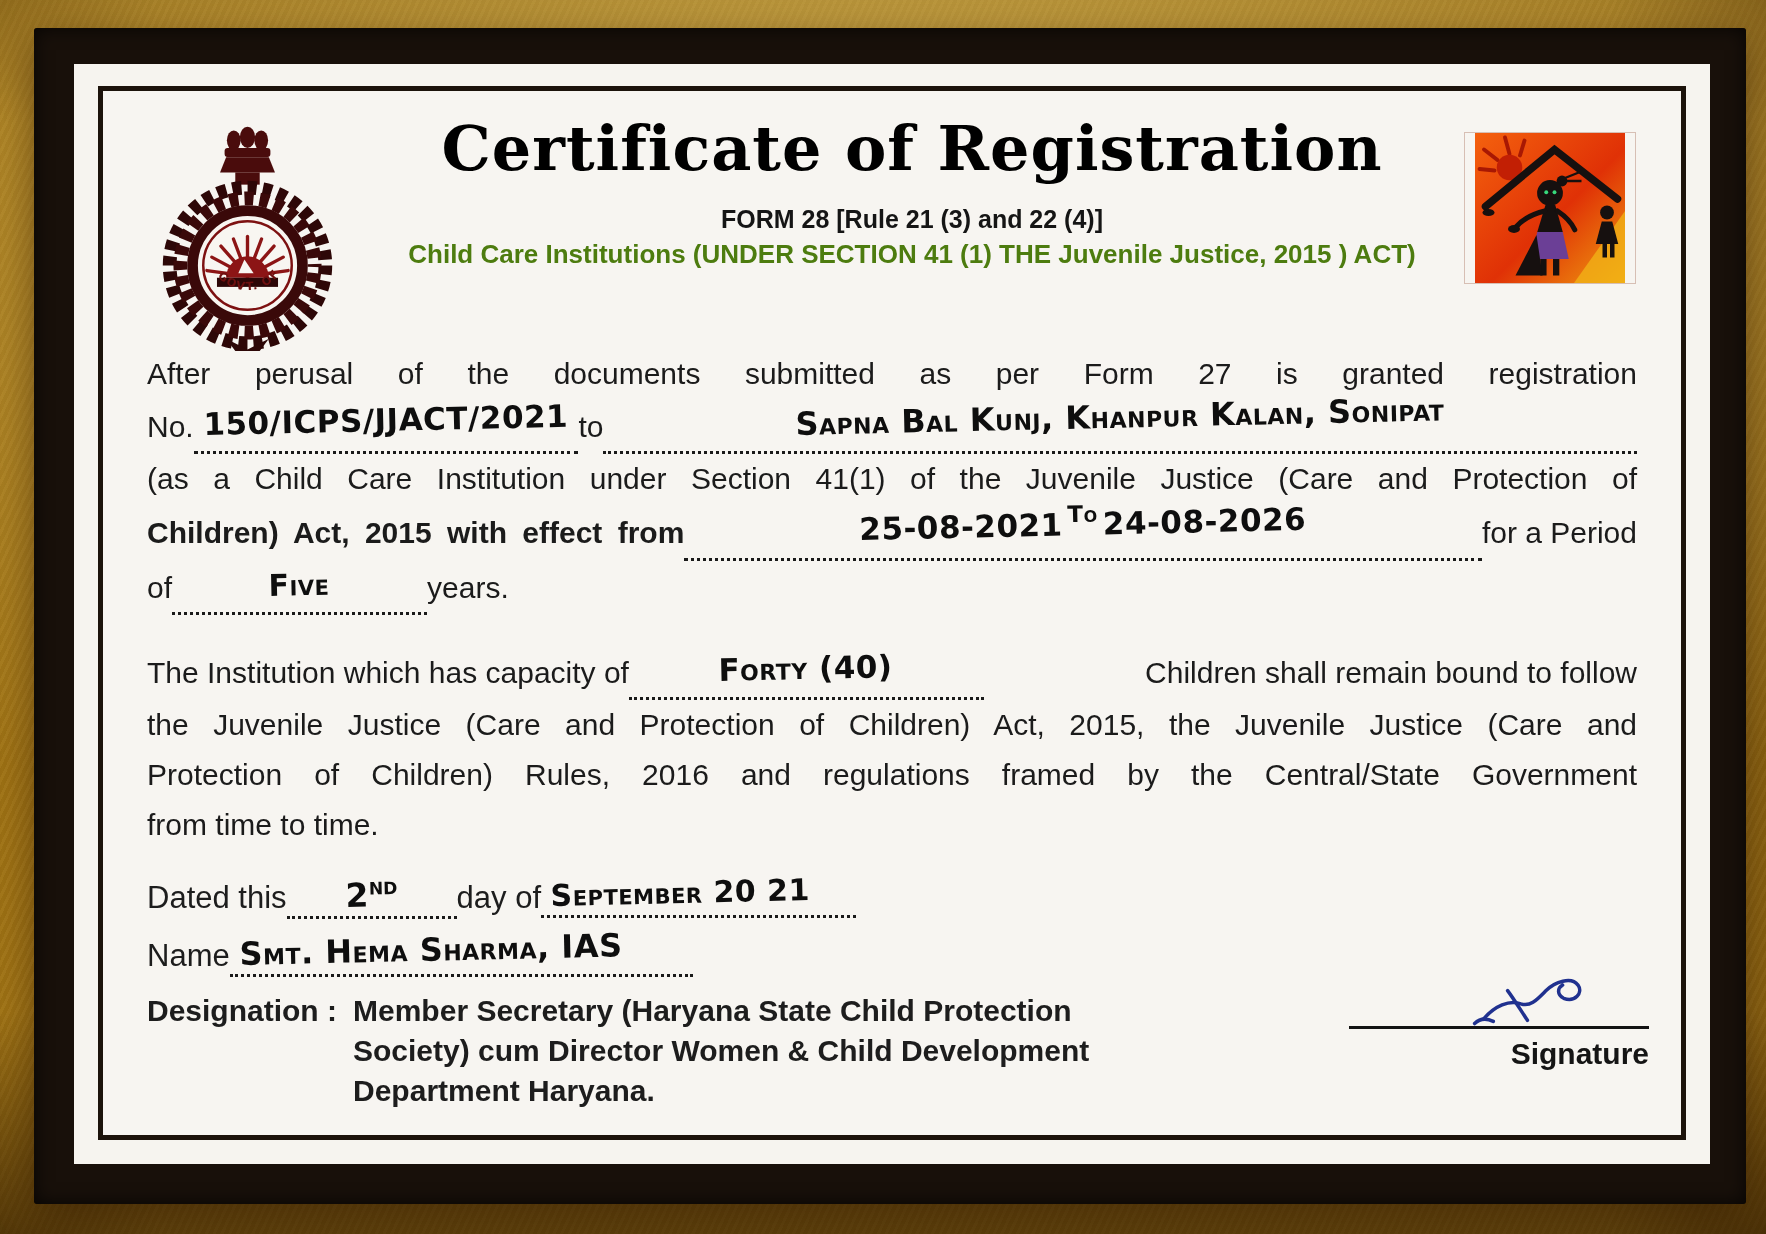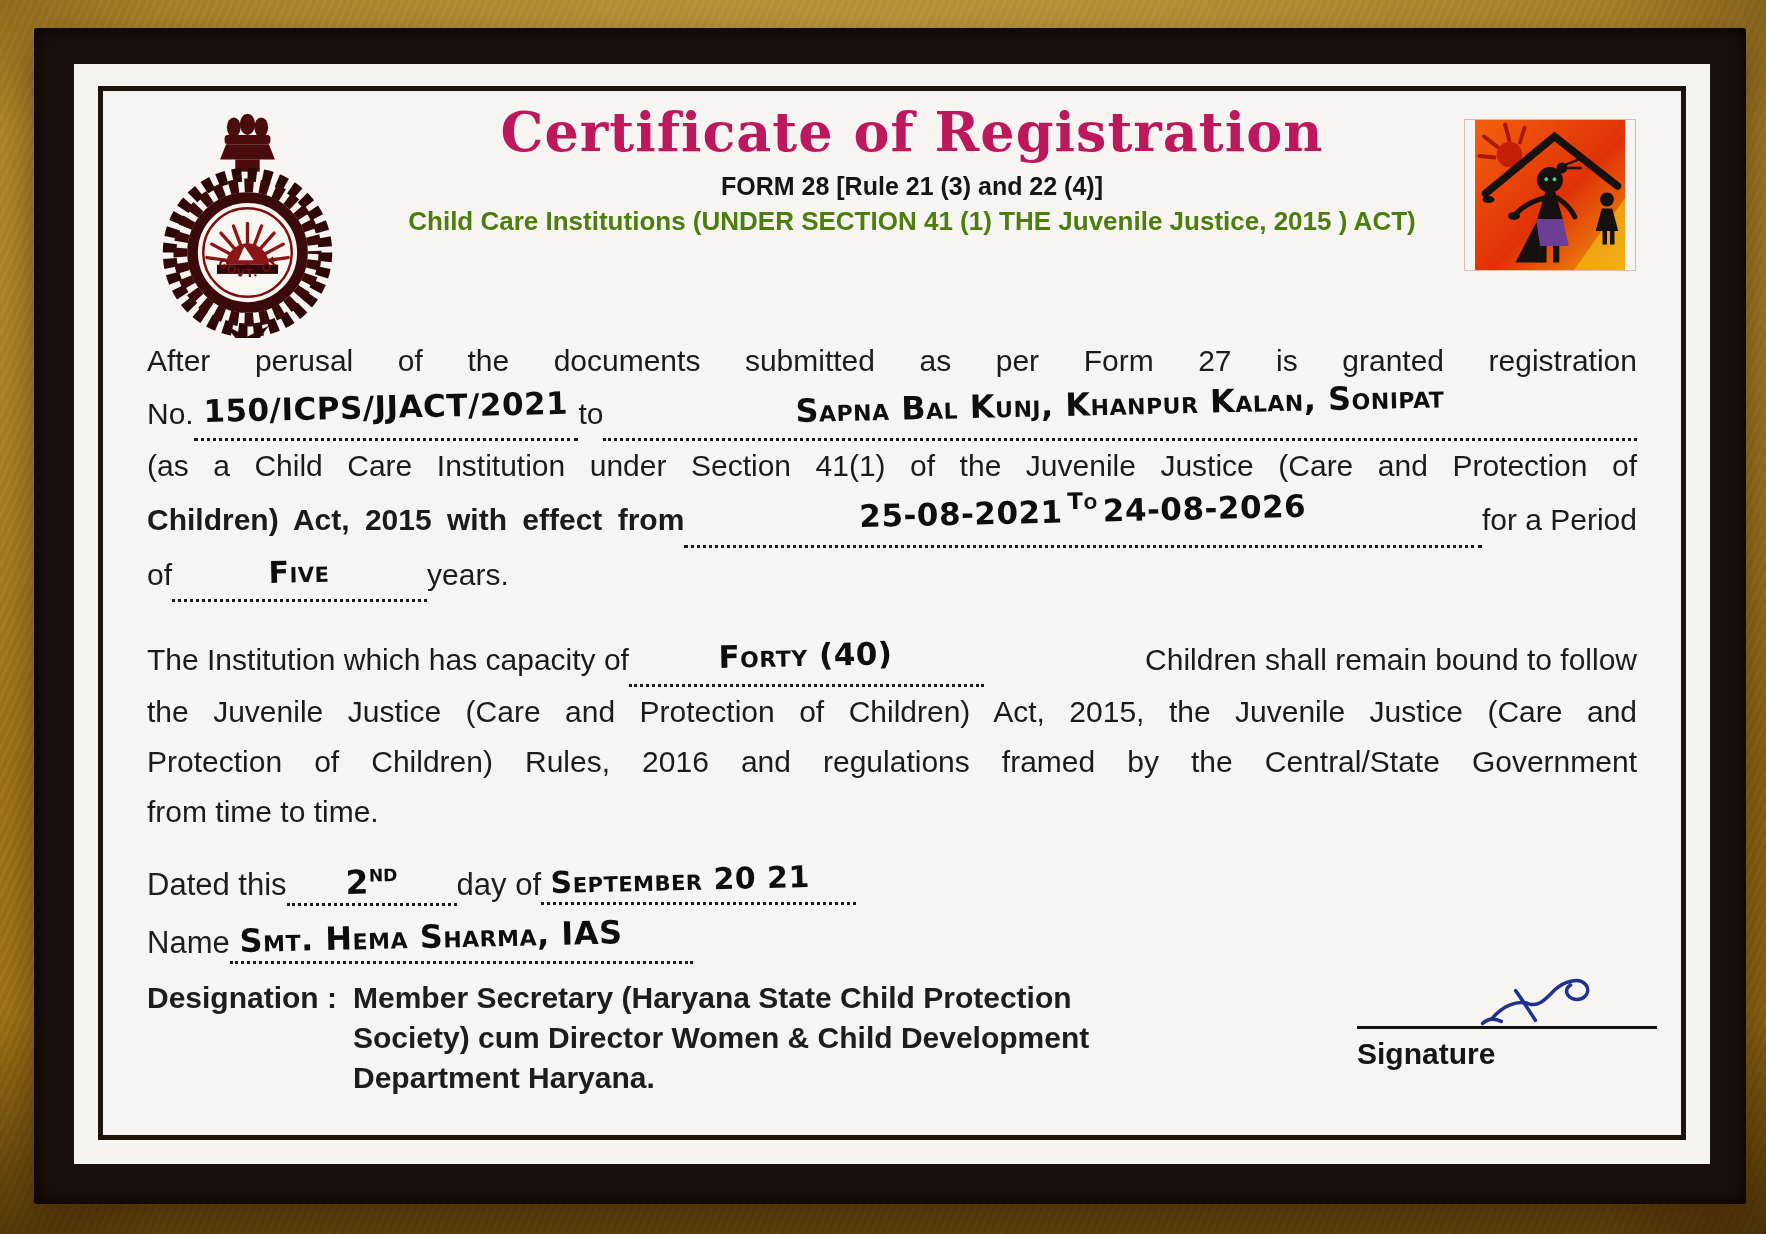--- a/index.html
+++ b/index.html
@@ -21,24 +21,24 @@
   .mat{position:absolute;left:40px;top:36px;right:36px;bottom:40px;background:#f6f4ef;}
   .ruled{position:absolute;left:24px;top:22px;right:24px;bottom:24px;border:5px solid #1c130b;background:#f7f5f1;}
   .content{position:absolute;inset:0;padding:6px 44px 0 44px;}
 
   
   .header{position:relative;height:232px;}
   .emblem{position:absolute;left:-2px;top:2px;}
   .icps-logo{position:absolute;right:2px;top:16px;box-shadow:0 0 0 1px rgba(120,30,0,.25);}
   .title-block{margin:0 185px 0 225px;text-align:center;}
   .cert-title{
-    margin:7px 0 0 0;font-family:"DejaVu Serif",serif;font-weight:bold;
-    font-size:54px;letter-spacing:1px;color:#be185d;line-height:1.04;
-  }
-  .form-line{margin-top:12px;font-size:25px;font-weight:bold;color:#151515;}
+    margin:20px 0 0 0;font-family:"DejaVu Serif",serif;font-weight:bold;
+    font-size:62px;letter-spacing:1px;color:#000000;line-height:1.04;
+  }
+  .form-line{margin-top:24px;font-size:25px;font-weight:bold;color:#151515;}
   .act-line{margin-top:5px;font-size:26px;font-weight:bold;color:#4d7c0f;}
 
   
   .bodytext{font-size:30px;line-height:50px;color:#1b1b1b;}
   .jline{text-align:justify;text-align-last:justify;}
   .row{display:flex;align-items:center;}
   .grow{flex:1 1 auto;}
   .blank{
     display:inline-block;border-bottom:3px dotted #1a1a1a;
     text-align:center;padding:0 10px 1px 10px;white-space:nowrap;
@@ -52,21 +52,21 @@
   .sup{font-size:.52em;vertical-align:super;letter-spacing:0;}
   .raised{display:inline-block;font-size:.74em;position:relative;top:-.55em;margin:0 5px;}
   .wsp{word-spacing:7px;font-weight:bold;}
   .para2{margin-top:30px;}
   .dated-row{margin-top:26px;font-size:31px;}
   .name-row{margin-top:16px;font-size:31px;}
   .desig{display:flex;margin-top:14px;font-size:30px;line-height:40px;align-items:flex-start;font-weight:bold;}
   .desig-label{white-space:nowrap;margin-right:16px;}
 
   
-  .sig-block{position:absolute;right:24px;bottom:64px;width:300px;text-align:left;}
+  .sig-block{position:absolute;right:32px;bottom:64px;width:300px;text-align:right;}
   .sig-mark{display:block;margin:0 40px 2px auto;}
   .sig-line{border-top:3px solid #131313;margin-top:-4px;}
   .sig-label{font-size:30px;font-weight:bold;margin-top:8px;color:#151515;}
 
   .pen-mark{position:absolute;left:66px;top:58px;opacity:.45;}
 </style>
 </head>
 <body>
 
 <div class="stage">

